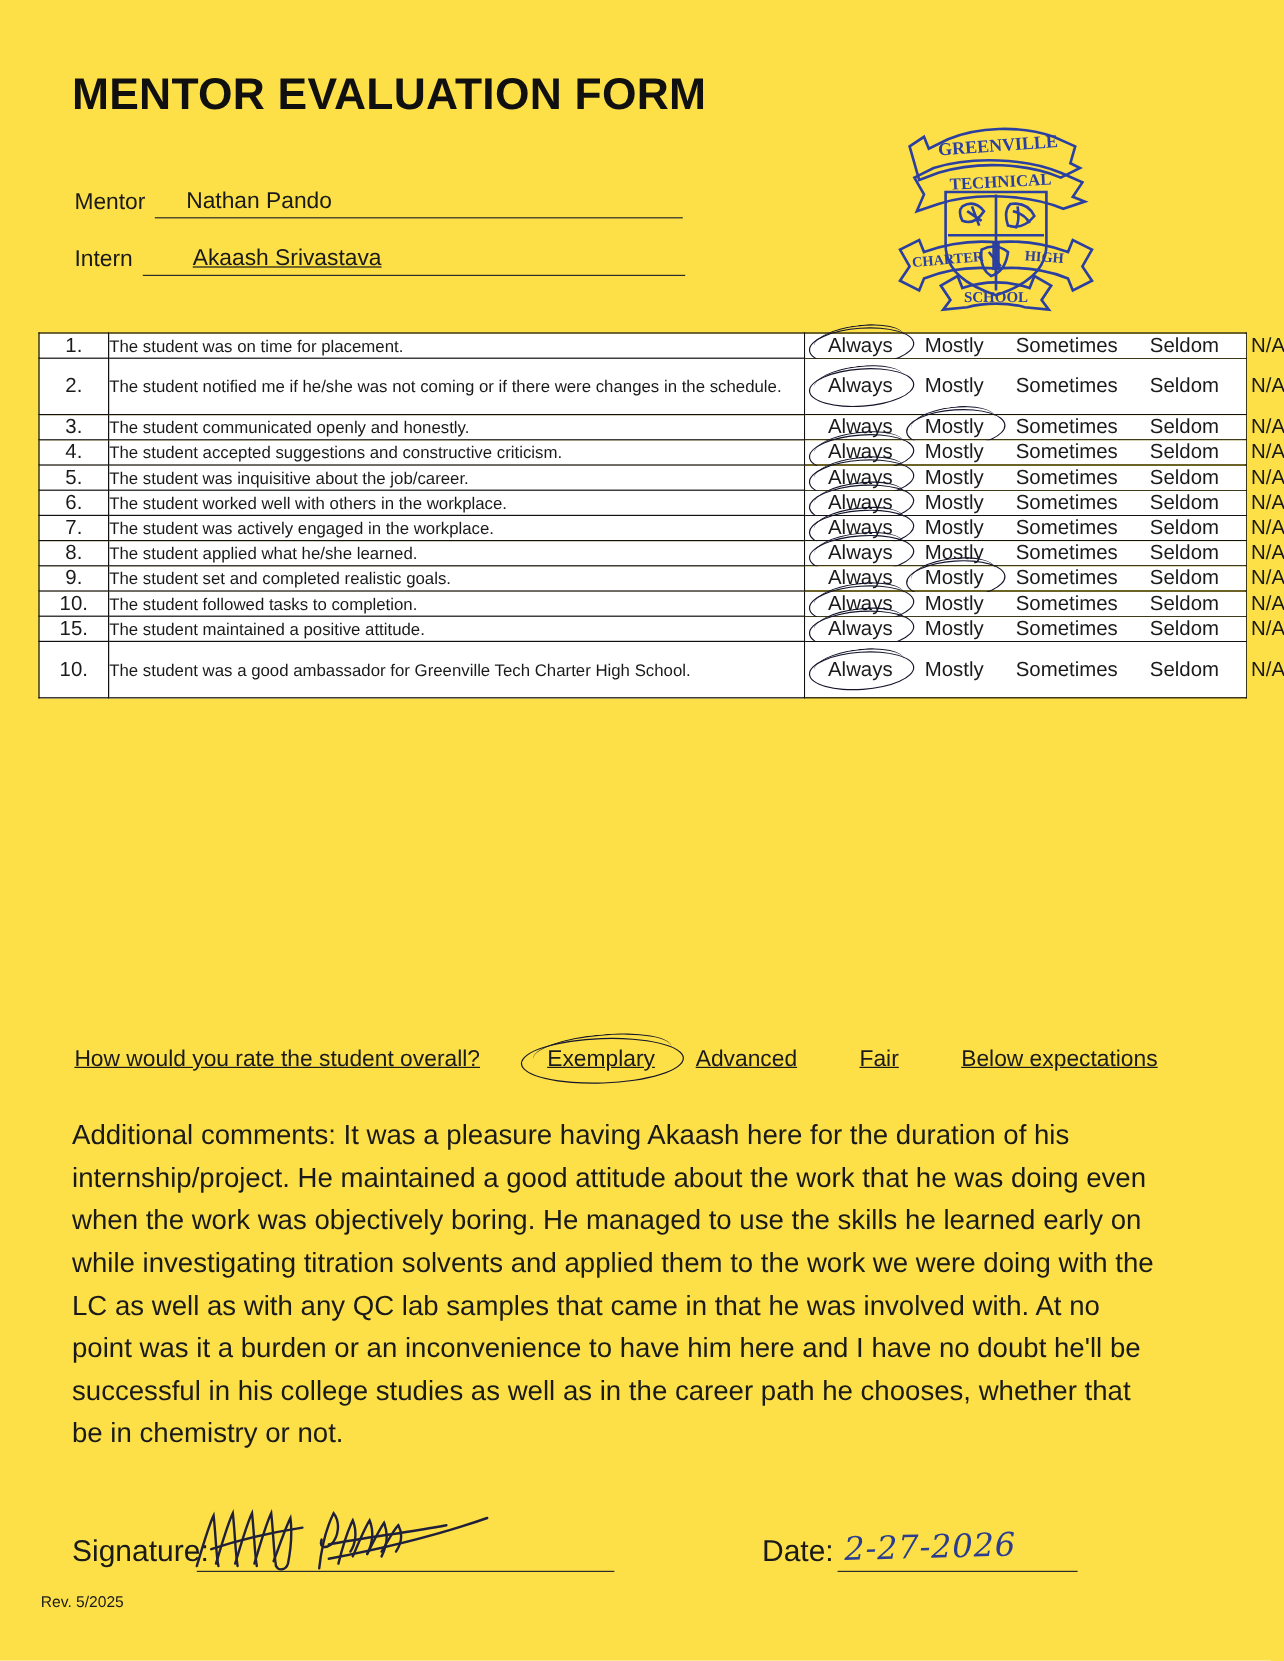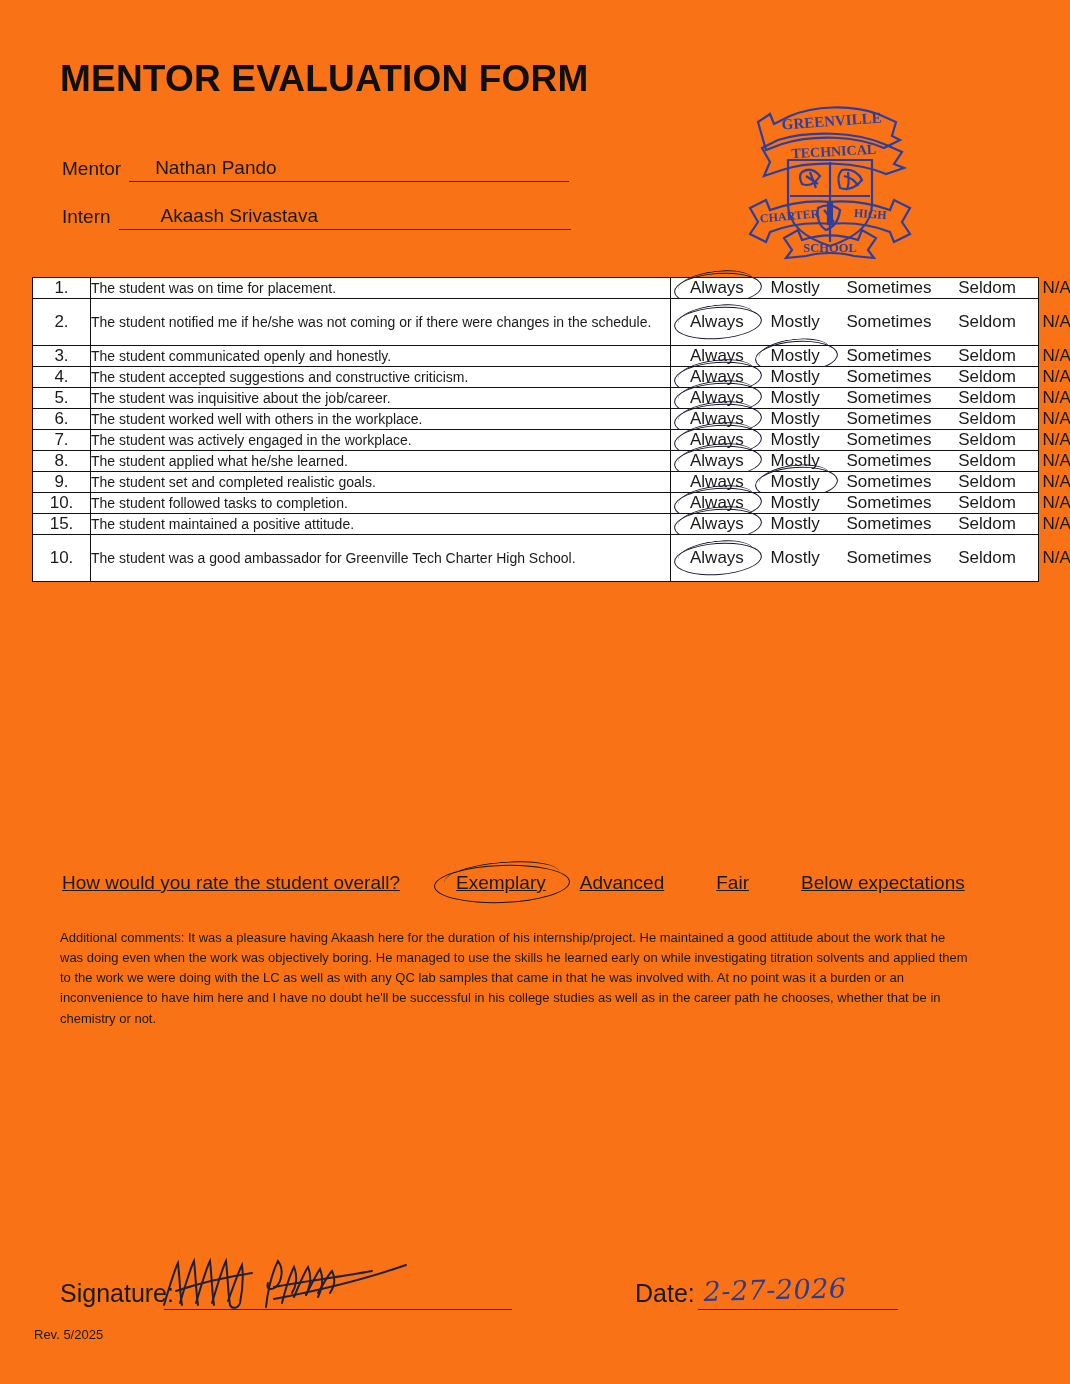--- a/index.html
+++ b/index.html
@@ -12,21 +12,21 @@
     height: 1384px;
     position: relative;
     font-family: "Liberation Sans", sans-serif;
     color: #1a1a1a;
     overflow: hidden;
   }
 
   .page {
     position: absolute;
     inset: 0;
-    background: #f97316;
+    background: #fde047;
   }
 
   
   .title {
     position: absolute;
     left: 60px;
     top: 58px;
     font-size: 37px;
     font-weight: bold;
     letter-spacing: 0.2px;
@@ -53,21 +53,21 @@
   }
   .field-line {
     position: relative;
     border-bottom: 1.6px solid #2b2b2b;
     margin-left: 8px;
     padding-bottom: 2px;
     display: flex;
     align-items: center;
   }
   .field-row.mentor .field-line { width: 440px; }
-  .field-row.intern .field-line { width: 452px; }
+  .field-row.intern .field-line { width: 452px; text-decoration: underline; }
 
   .field-value {
     font-size: 19px;
     color: #1a1a1a;
     white-space: nowrap;
     padding-left: 26px;
   }
   .field-row.intern .field-value { padding-left: 42px; }
 
   
@@ -202,21 +202,21 @@
     transform: rotate(-5deg);
     pointer-events: none;
   }
 
   
   .comments {
     position: absolute;
     left: 60px;
     top: 928px;
     width: 908px;
-    font-size: 13px;
+    font-size: 23px;
     line-height: 1.55;
     color: #1a1a1a;
     text-align: left;
   }
   .comments-label { }
 
   
   .sign-row {
     position: absolute;
     left: 60px;

